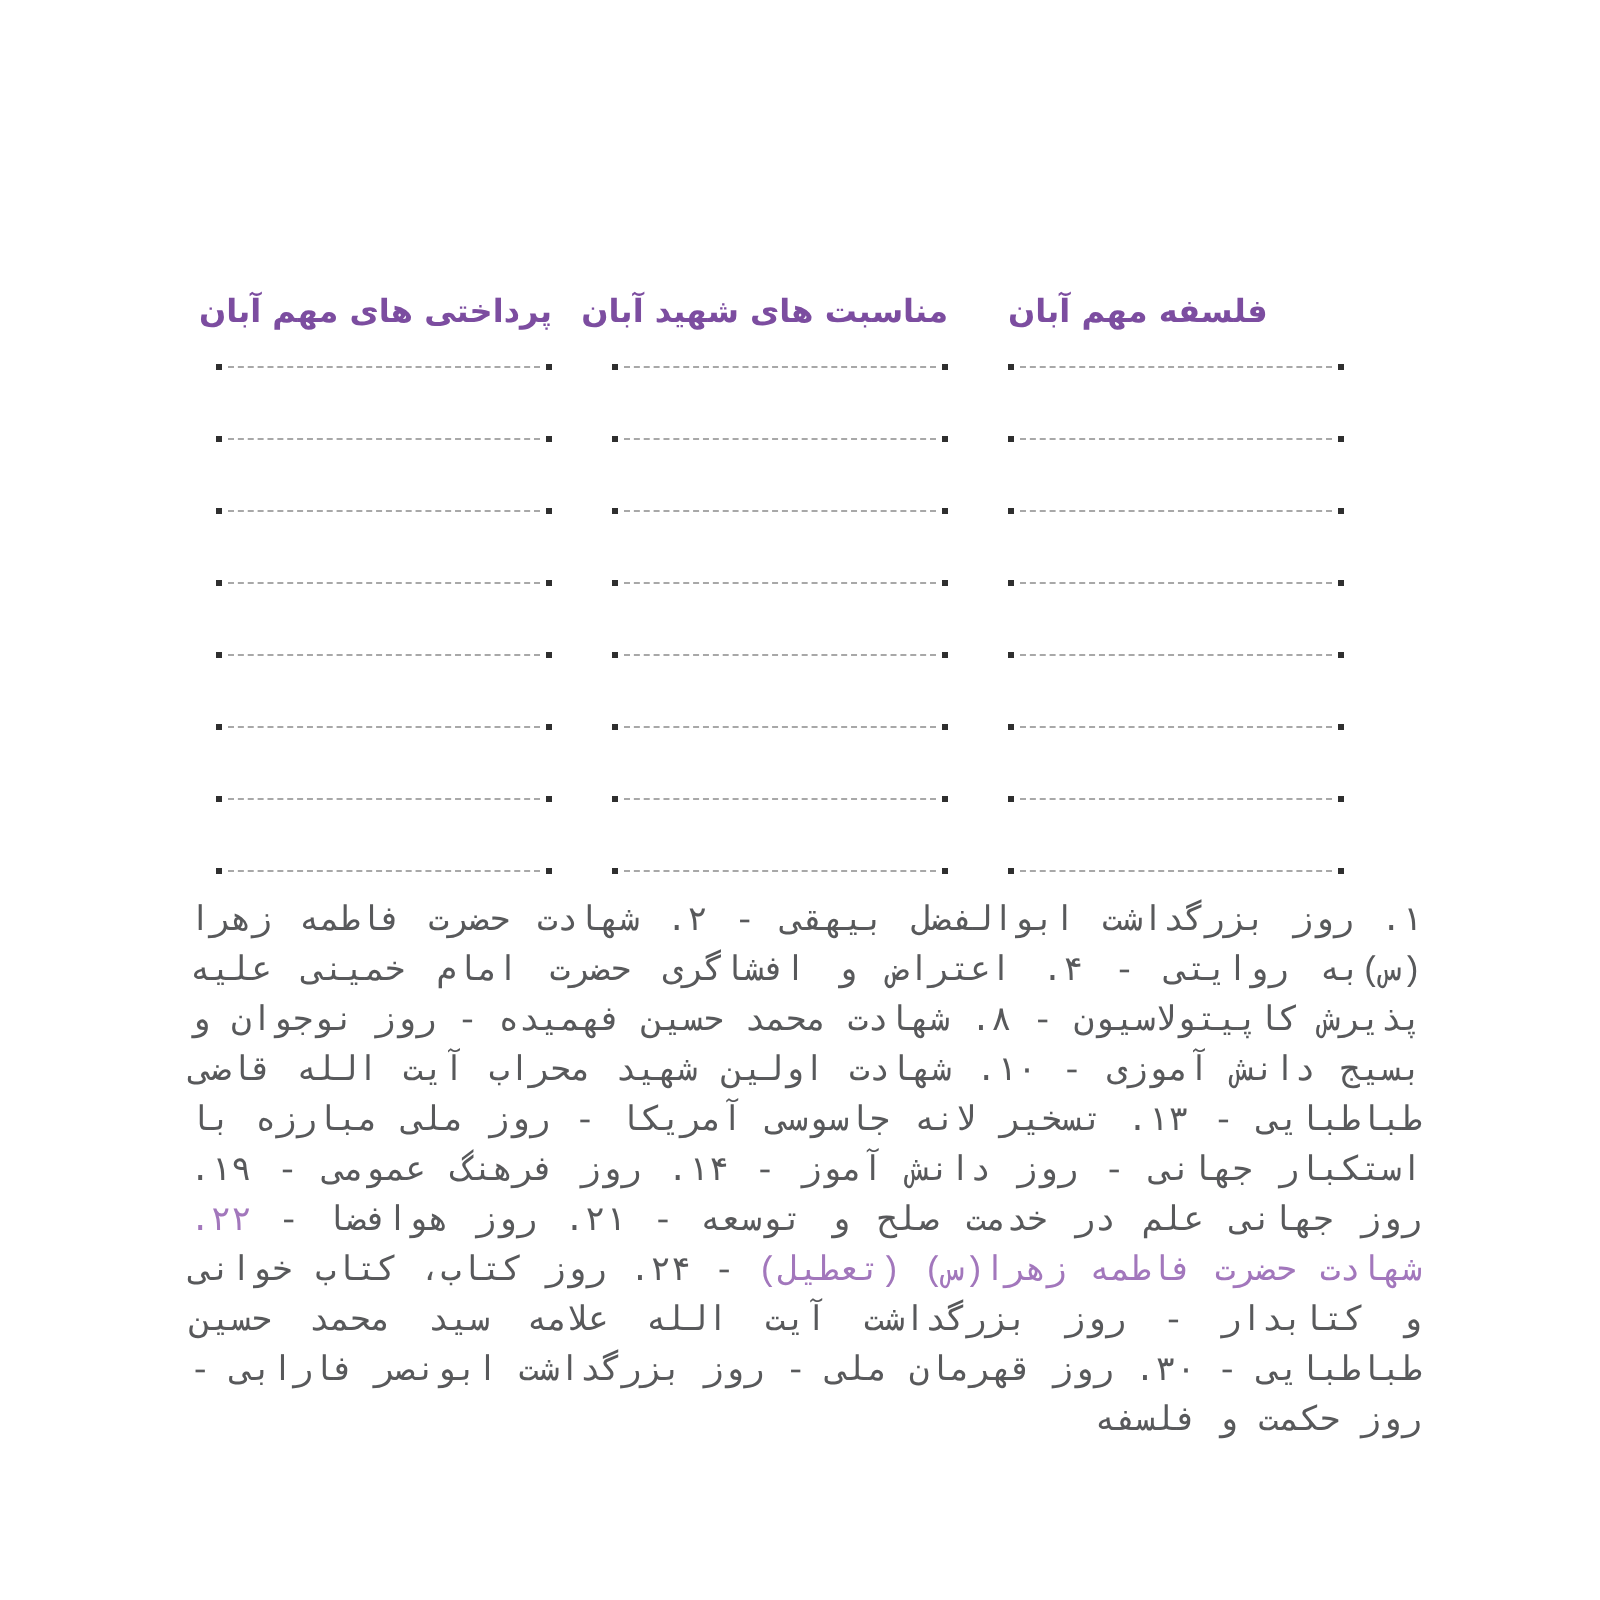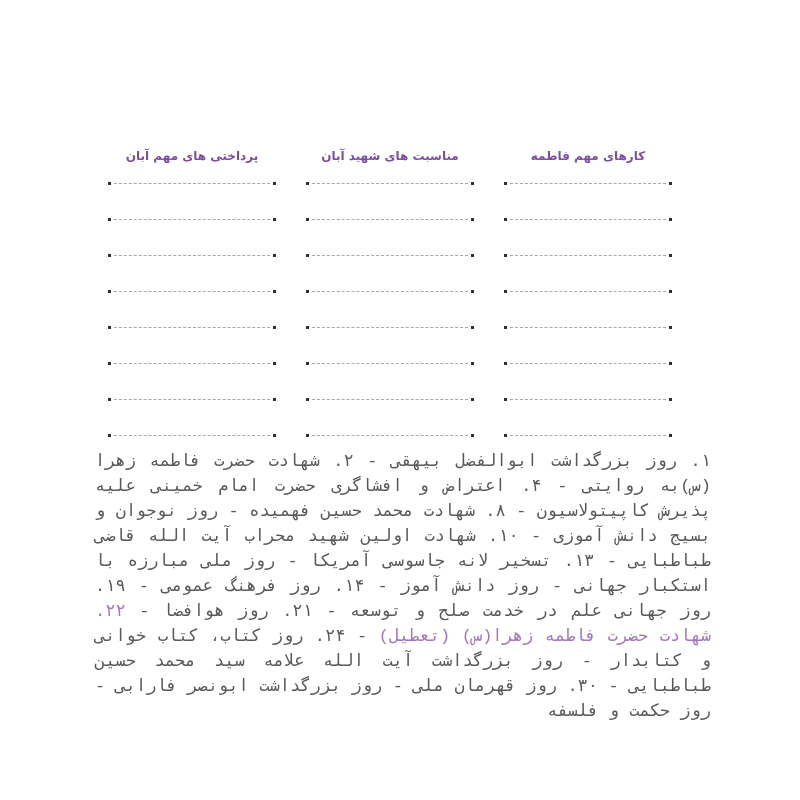--- a/index.html
+++ b/index.html
@@ -20,25 +20,25 @@
     overflow:hidden;
   }
   .columns{
     position:absolute;
     top:146px;left:108px;width:564px;
     display:flex;
     justify-content:space-between;
   }
   .column{width:168px;}
   .col-title{
-    font-size:12px;
+    font-size:16px;
     line-height:20px;
     font-weight:bold;
     color:var(--header-purple);
-    text-align:center;
+    text-align:left;
     white-space:nowrap;
   }
   .rows{margin-top:15px;}
   .dotline{
     display:flex;
     align-items:center;
     height:4px;
     margin-bottom:32px;
   }
   .dot{
@@ -67,21 +67,21 @@
   }
 </style>
 </head>
 <body>
 
 <div class="page">
 
   <div class="columns">
 
     <section class="column">
-      <h2 class="col-title">کارهای مهم فاطمه</h2>
+      <h2 class="col-title">فلسفه مهم آبان</h2>
       <div class="rows">
           <div class="dotline">
             <span class="dot"></span>
             <span class="dash"></span>
             <span class="dot"></span>
           </div>
           <div class="dotline">
             <span class="dot"></span>
             <span class="dash"></span>
             <span class="dot"></span>

